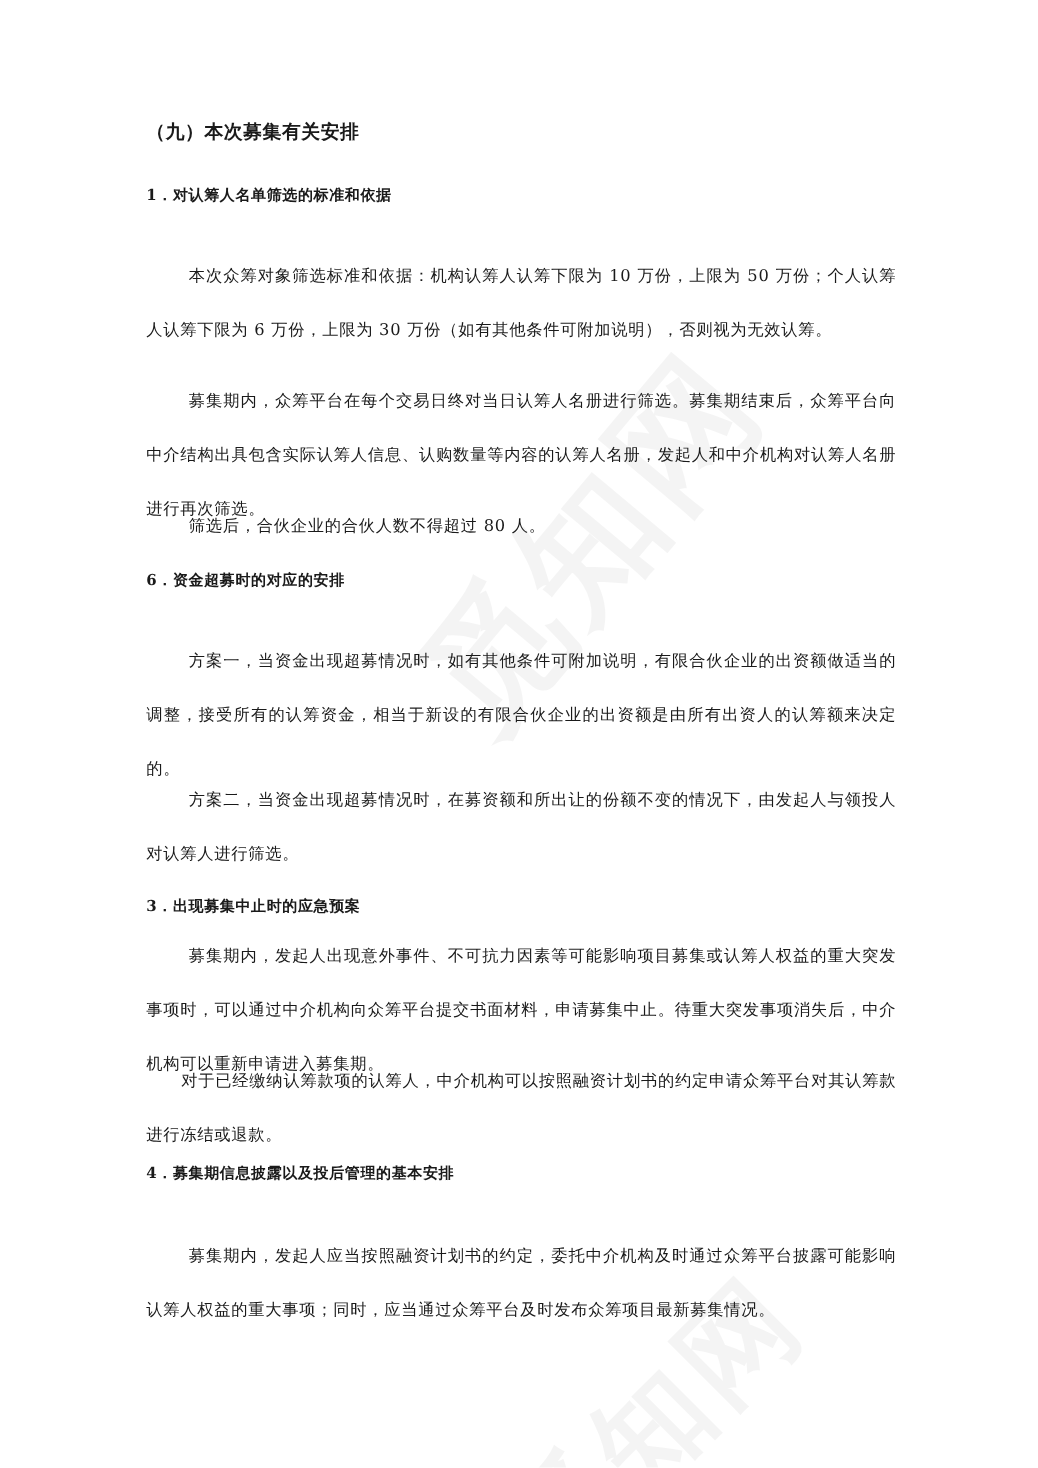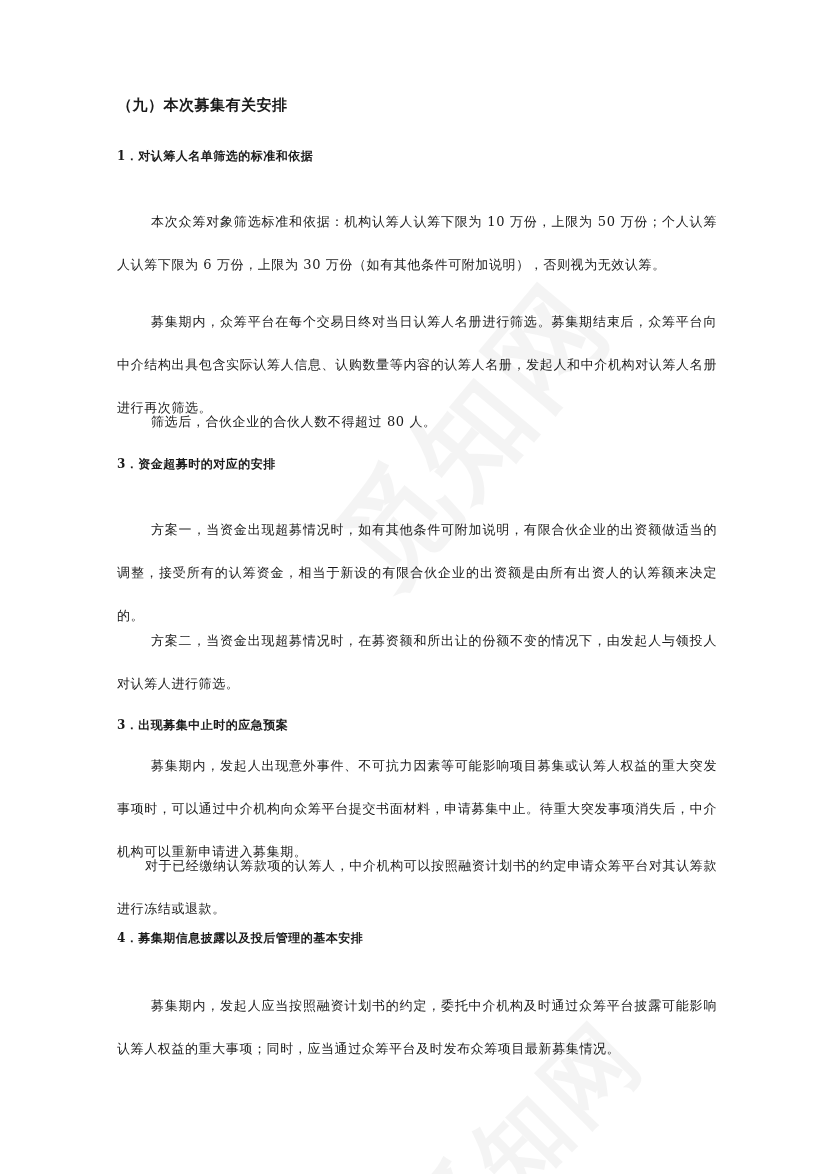--- a/index.html
+++ b/index.html
@@ -70,21 +70,21 @@
 
 <div class="page">
 
   <div class="h-main">（九）本次募集有关安排</div>
 
   <div class="h-sec" style="top:148px;">1．对认筹人名单筛选的标准和依据</div>
   <p class="para" style="top:200px;">本次众筹对象筛选标准和依据：机构认筹人认筹下限为 10 万份，上限为 50 万份；个人认筹人认筹下限为 6 万份，上限为 30 万份（如有其他条件可附加说明），否则视为无效认筹。</p>
   <p class="para" style="top:300px;">募集期内，众筹平台在每个交易日终对当日认筹人名册进行筛选。募集期结束后，众筹平台向中介结构出具包含实际认筹人信息、认购数量等内容的认筹人名册，发起人和中介机构对认筹人名册进行再次筛选。</p>
   <p class="para" style="top:400px;">筛选后，合伙企业的合伙人数不得超过 80 人。</p>
 
-  <div class="h-sec" style="top:456px;">3．资金超募时的对应的安排</div>
+  <div class="h-sec" style="top:456px;">6．资金超募时的对应的安排</div>
   <p class="para" style="top:508px;">方案一，当资金出现超募情况时，如有其他条件可附加说明，有限合伙企业的出资额做适当的调整，接受所有的认筹资金，相当于新设的有限合伙企业的出资额是由所有出资人的认筹额来决定的。</p>
   <p class="para" style="top:619px;">方案二，当资金出现超募情况时，在募资额和所出让的份额不变的情况下，由发起人与领投人对认筹人进行筛选。</p>
 
   <div class="h-sec" style="top:696px;margin-top:21px;">3．出现募集中止时的应急预案</div>
   <p class="para" style="top:744px;">募集期内，发起人出现意外事件、不可抗力因素等可能影响项目募集或认筹人权益的重大突发事项时，可以通过中介机构向众筹平台提交书面材料，申请募集中止。待重大突发事项消失后，中介机构可以重新申请进入募集期。</p>
   <p class="para small-indent" style="top:844px;">对于已经缴纳认筹款项的认筹人，中介机构可以按照融资计划书的约定申请众筹平台对其认筹款进行冻结或退款。</p>
 
   <div class="h-sec" style="top:930px;">4．募集期信息披露以及投后管理的基本安排</div>
   <p class="para" style="top:984px;">募集期内，发起人应当按照融资计划书的约定，委托中介机构及时通过众筹平台披露可能影响认筹人权益的重大事项；同时，应当通过众筹平台及时发布众筹项目最新募集情况。</p>
 

